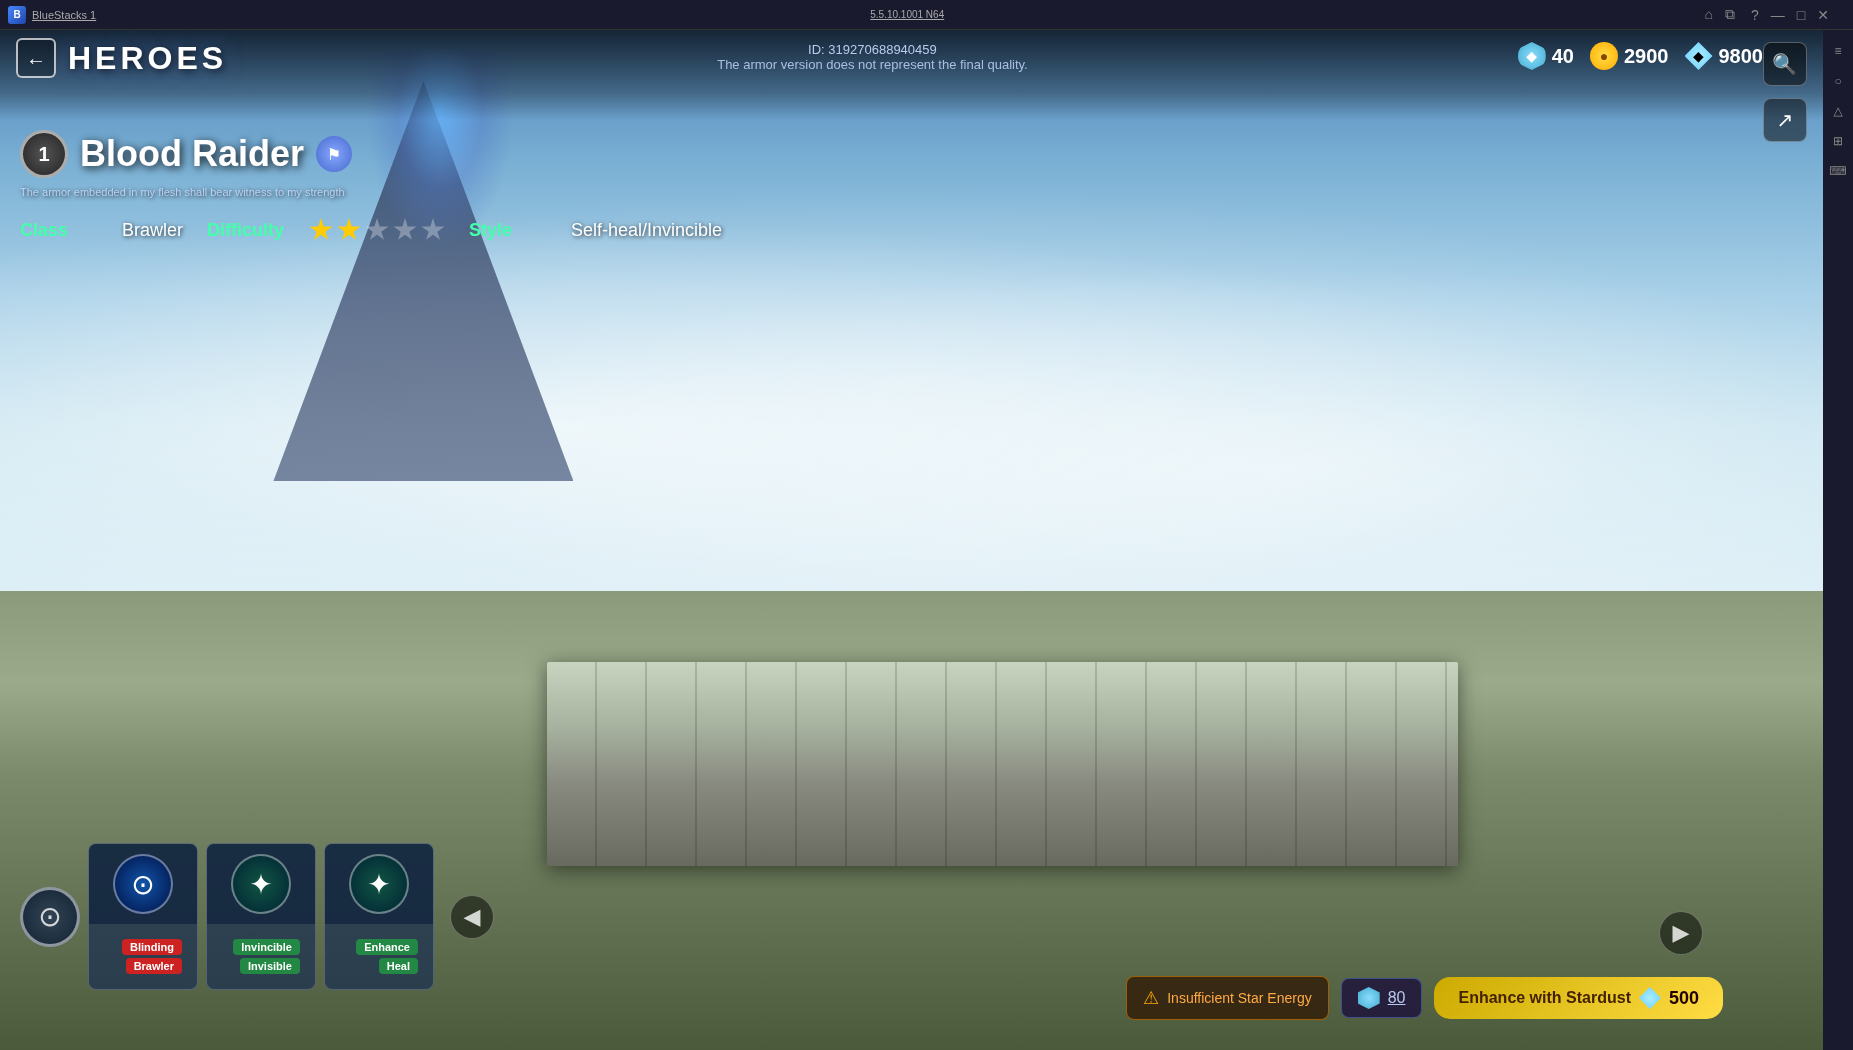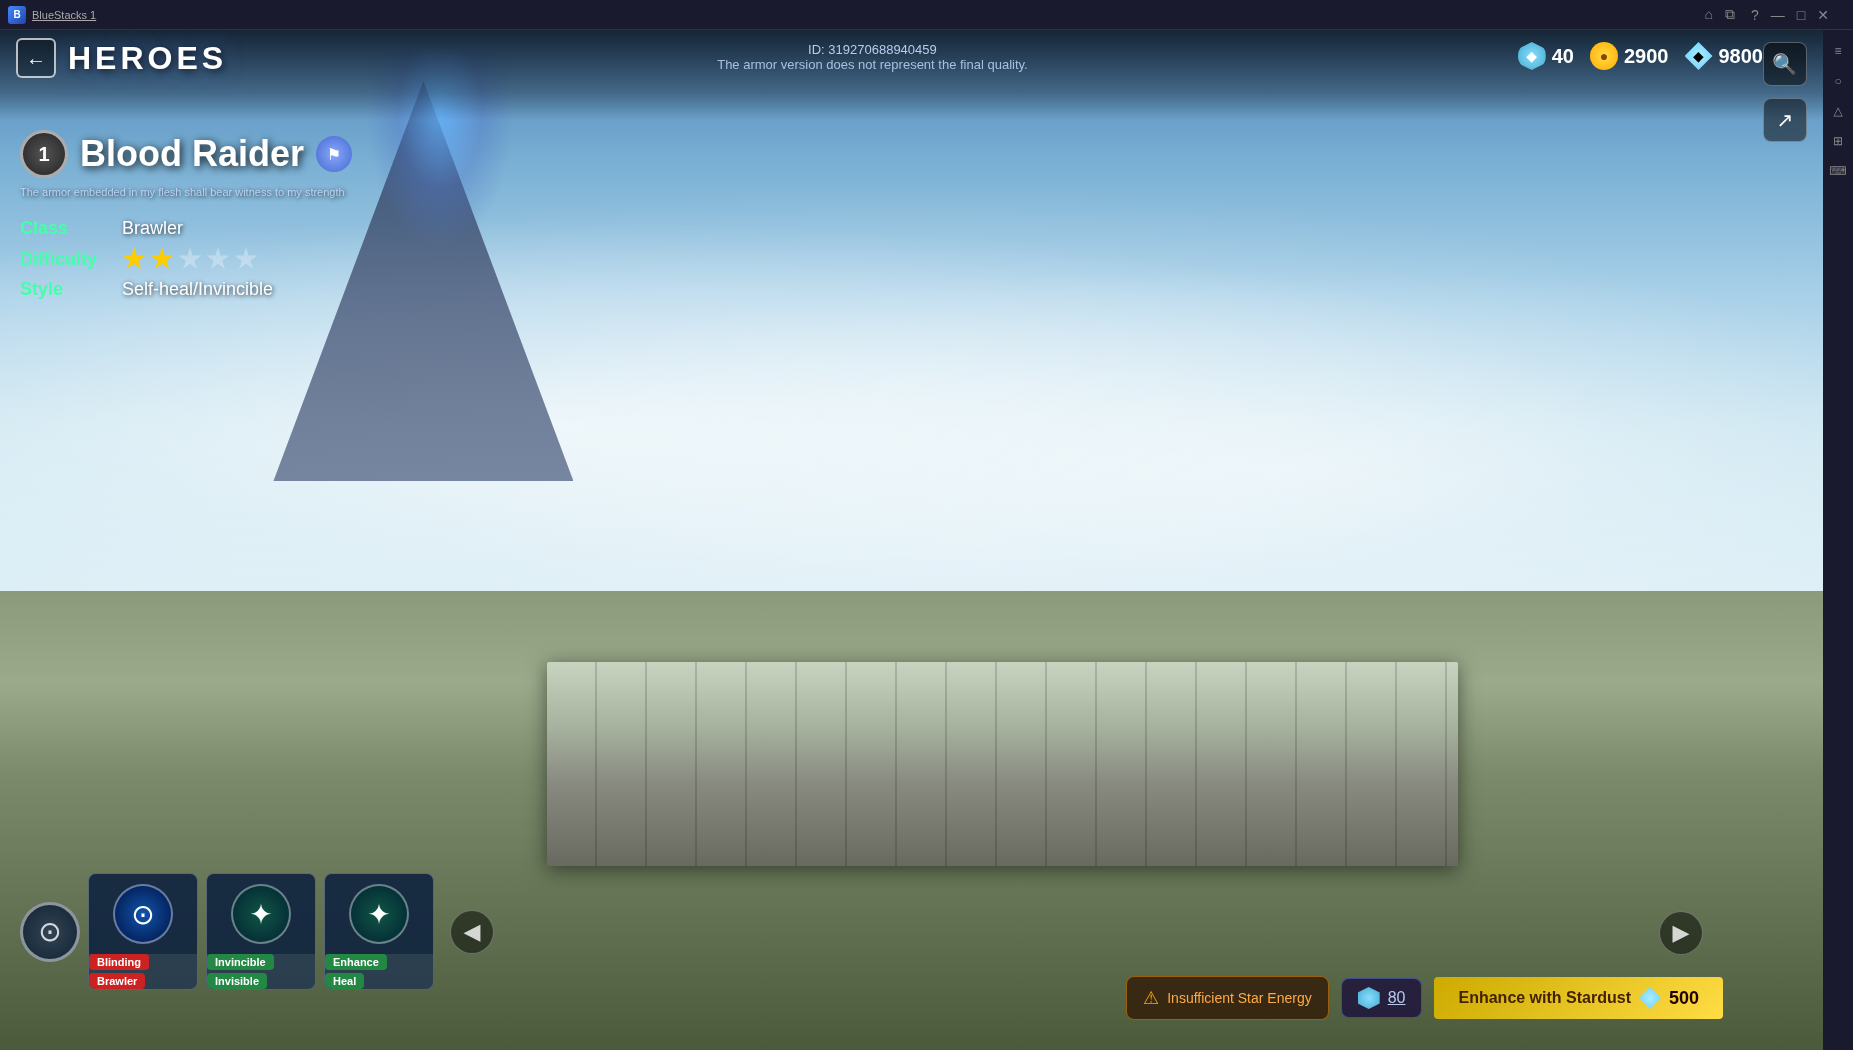--- a/index.html
+++ b/index.html
@@ -279,22 +279,21 @@
     }
     .hero-description {
       font-size: 11px;
       color: rgba(200,220,255,0.85);
       margin-bottom: 20px;
       text-shadow: 1px 1px 4px rgba(0,0,0,0.8);
     }
 
     .hero-stats {
       display: flex;
-      flex-direction: column;
-      gap: 8px;
+      gap: 24px;
     }
     .stat-row {
       display: flex;
       align-items: center;
       gap: 12px;
     }
     .stat-label {
       font-size: 18px;
       font-weight: bold;
       color: #44ffaa;
@@ -350,25 +349,25 @@
       border-radius: 50%;
       border: 2px solid rgba(255,255,255,0.4);
       display: flex; align-items: center; justify-content: center;
       font-size: 28px;
       color: white;
     }
     .skill-icon-circle.blue { background: radial-gradient(circle, #1155aa, #001144); }
     .skill-icon-circle.teal { background: radial-gradient(circle, #115544, #002233); }
     .skill-tags {
       width: 100%;
-      padding: 0;
+      padding: 15px;
       display: flex;
       flex-direction: column;
       gap: 3px;
-      align-items: flex-start;
+      align-items: flex-end;
     }
     .skill-tag {
       font-size: 11px;
       font-weight: bold;
       color: white;
       padding: 2px 8px;
       border-radius: 4px;
       text-align: center;
     }
     .skill-tag.red { background: #cc2222; }
@@ -442,21 +441,21 @@
       background: radial-gradient(circle, #88ddff, #44aacc);
       clip-path: polygon(50% 0%, 100% 25%, 100% 75%, 50% 100%, 0% 75%, 0% 25%);
     }
     .cost-value {
       font-size: 16px;
       color: rgba(200,220,255,0.9);
       text-decoration: underline;
     }
     .unlock-btn {
       background: linear-gradient(135deg, #ccaa00, #ffdd44);
-      border-radius: 4px;
+      border-radius: 16px;
       padding: 10px 24px;
       display: flex;
       align-items: center;
       gap: 8px;
       cursor: pointer;
       border: none;
     }
     .unlock-btn-icon {
       width: 22px; height: 22px;
       background: radial-gradient(circle, #aaeeff, #66ccff);
@@ -467,20 +466,21 @@
       font-weight: bold;
       color: #220000;
     }
   </style>
 </head>
 <body>
 
 <div id="titlebar">
   <div class="titlebar-icon">B</div>
   <span class="titlebar-title">BlueStacks 1</span>
+  <span class="titlebar-title" style="margin-left:4px; font-size:10px;">5.5.10.1001 N64</span>
   <div class="titlebar-icons-right">
     <span>⌂</span>
     <span>⧉</span>
   </div>
   <div class="titlebar-icons-right">
     <span>?</span>
     <span>—</span>
     <span>□</span>
     <span>✕</span>
   </div>

